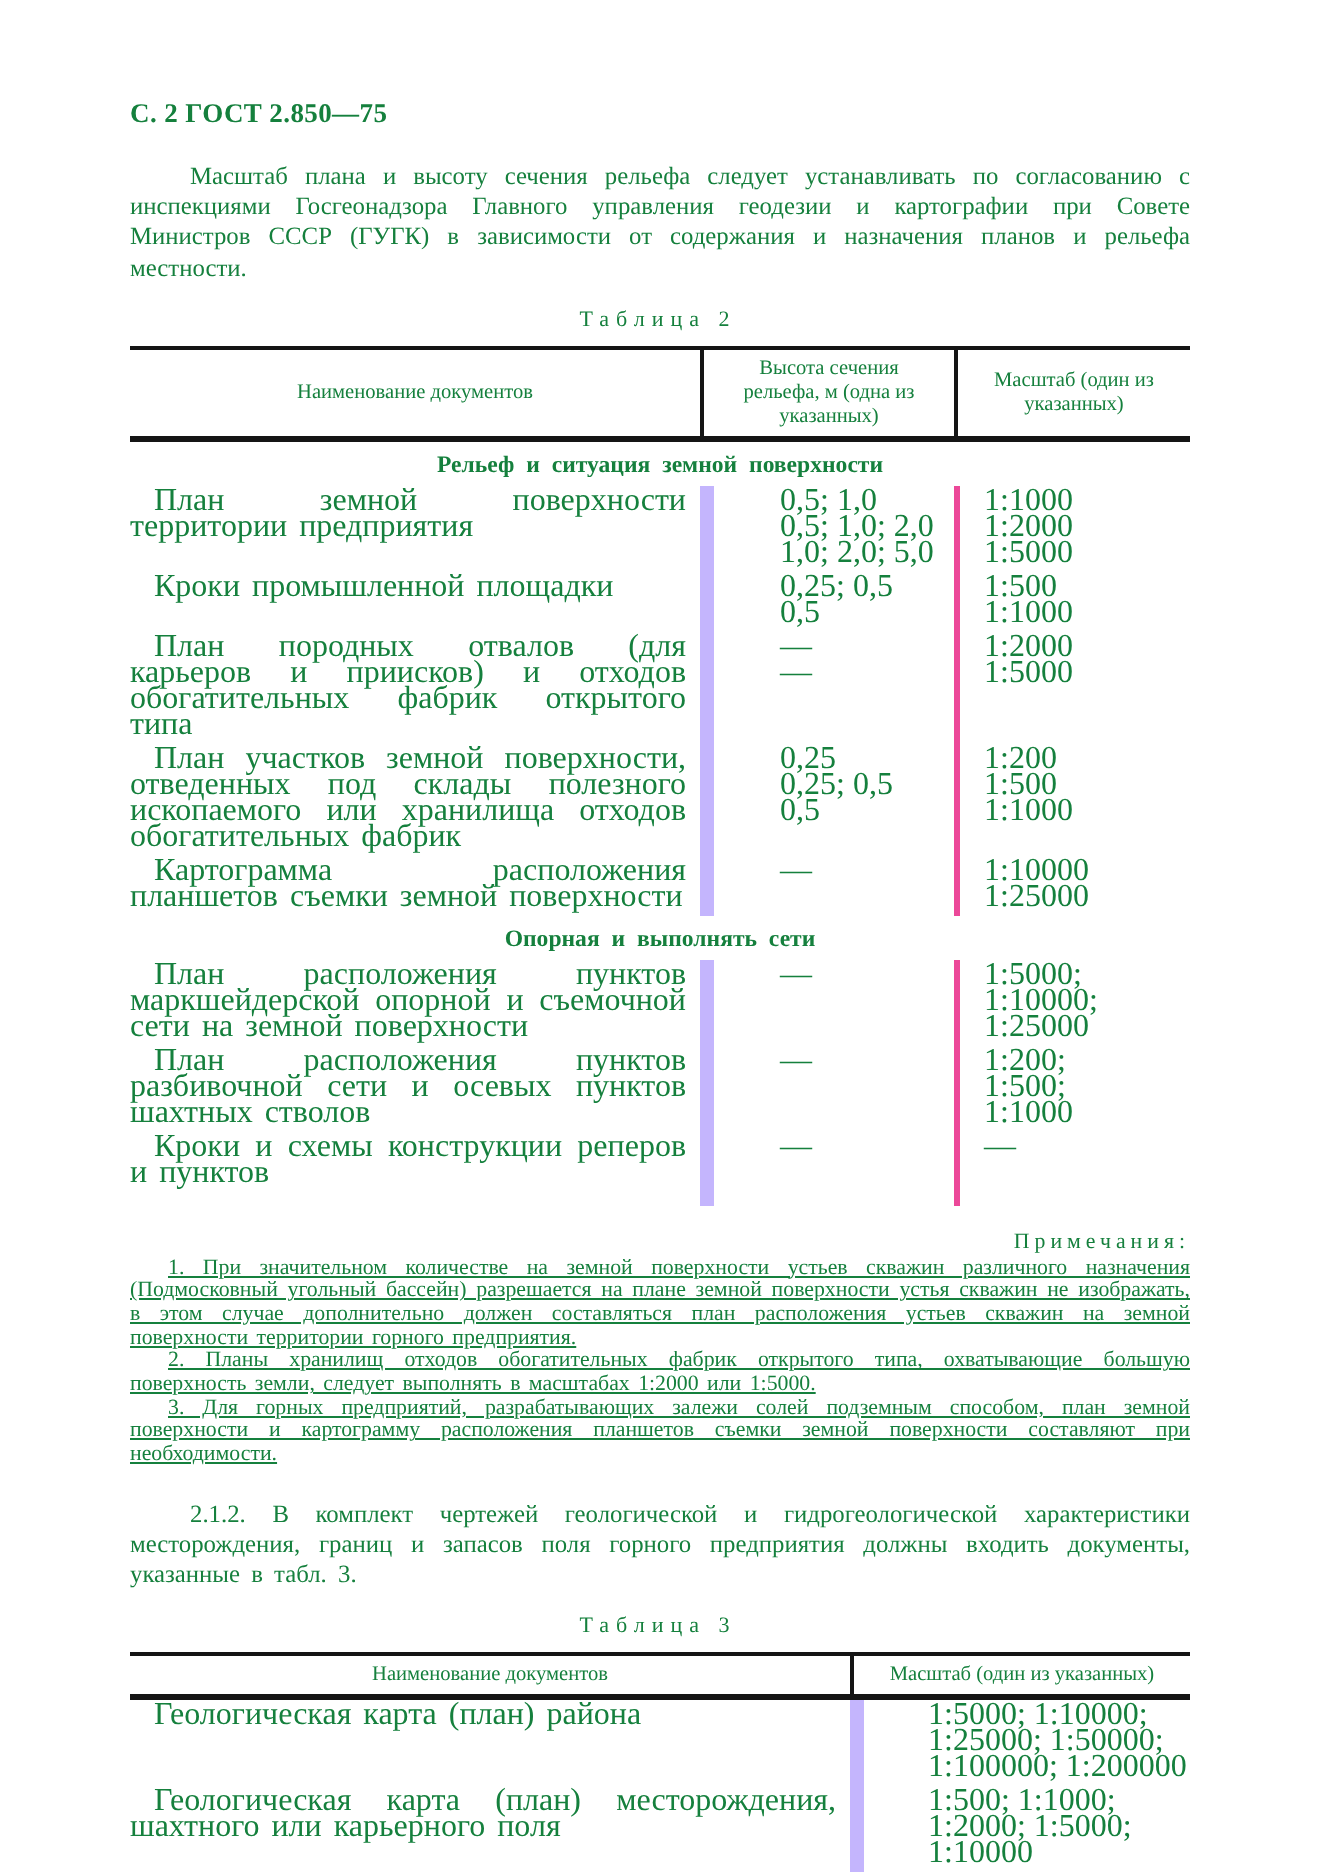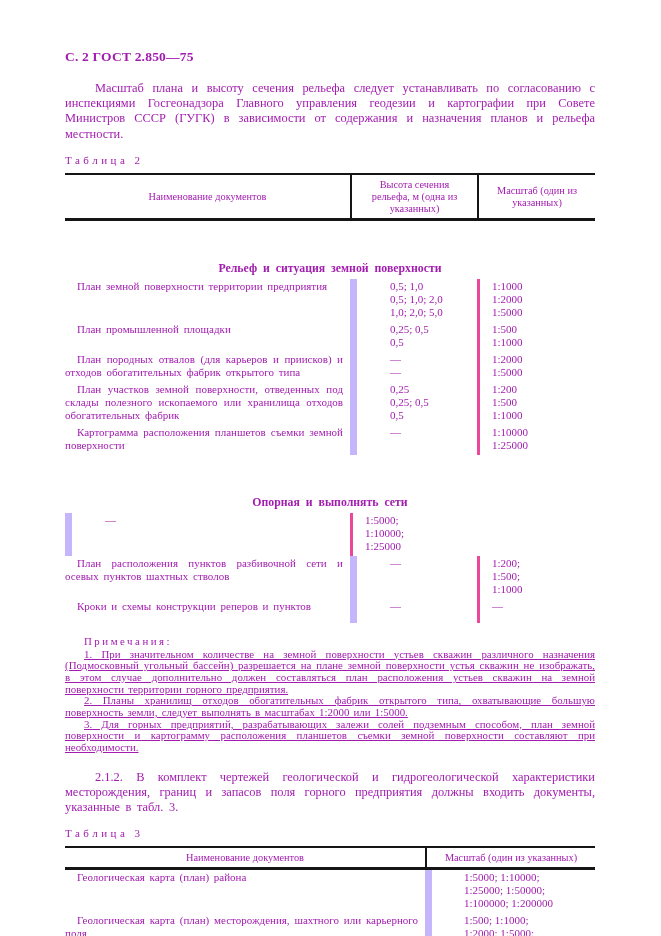--- a/index.html
+++ b/index.html
@@ -1,54 +1,54 @@
 <!DOCTYPE html>
 <html><head>
 <meta charset="utf-8">
 <style>
   html,body { margin:0; padding:0; background:#e8e8e8; }
   .page {
     width:661px; height:936px; background:#ffffff; margin:0 auto;
     box-sizing:border-box; padding:49px 66px 0 65px;
-    font-family:"Liberation Serif", serif; color:#a21caf;
+    font-family:"Liberation Serif", serif; color:#15803d;
     overflow:hidden; position:relative;
   }
   .doc-header { font-size:13.5px; font-weight:bold; letter-spacing:0.2px; }
   .intro, .para {
     margin:16px 0 0 0; font-size:12.4px; line-height:15.2px;
     text-align:justify; text-indent:30px; word-spacing:2.5px;
   }
   .tbl-caption {
-    margin-top:12px; margin-bottom:7px; text-align:left;
+    margin-top:12px; margin-bottom:7px; text-align:center;
     font-size:11px; letter-spacing:3.5px; padding-right:2px;
   }
   .tbl { border-top:2px solid #151515; width:530px; }
   .t-head { display:grid; border-bottom:3px solid #151515; }
   .t2 .t-head, .t2 .t-row { grid-template-columns:285px 127px 118px; }
   .t3 .t-head, .t3 .t-row { grid-template-columns:360px 170px; }
   .h {
     font-size:10.3px; line-height:12px; text-align:center;
     display:flex; align-items:center; justify-content:center;
     padding:4px 10px 3px 10px;
   }
   .h.mid, .h.last { border-left:2px solid #151515; }
   .sec-title {
     font-weight:bold; text-align:center; font-size:11.8px;
-    padding:4px 0 3px 0; word-spacing:3px;margin-top:36px;
+    padding:4px 0 3px 0; word-spacing:3px;
   }
   .t-row { display:grid; }
-  .c { font-size:11px; line-height:13px; padding-top:1px; padding-bottom:3px; }
+  .c { font-size:16px; line-height:13px; padding-top:1px; padding-bottom:3px; }
   .c.name { text-align:justify; text-indent:12px; padding-right:7px; word-spacing:2px; }
   .c.mid  { border-left:7px solid #c4b5fd; padding-left:33px; padding-right:2px; }
   .c.last { border-left:3px solid #ec4899; padding-left:12px; padding-right:2px; }
   .t3 .c.mid { padding-left:32px; }
   .t-row.spacer .c { padding:0; height:7px; }
   .value-line { white-space:nowrap; }
   .notes { margin-top:13px; font-size:10.9px; line-height:11.7px; }
-  .notes-label { text-indent:19px; letter-spacing:2.5px; margin-bottom:1px; }
+  .notes-label { text-indent:19px; letter-spacing:2.5px; margin-bottom:1px;text-align:right; }
   .note { text-align:justify; text-indent:19px; word-spacing:1.5px; margin:0;text-decoration:underline; }
 </style>
 </head>
 <body>
 
 <div class="page">
 
   <div class="doc-header">С. 2 ГОСТ 2.850—75</div>
 
   <p class="intro">Масштаб плана и высоту сечения рельефа следует устанавливать по согласованию с инспекциями Госгеонадзора Главного управления геодезии и картографии при Совете Министров СССР (ГУГК) в зависимости от содержания и назначения планов и рельефа местности.</p>
@@ -72,21 +72,21 @@
         <div class="value-line">1,0; 2,0; 5,0</div>
       </div>
       <div class="c last">
         <div class="value-line">1:1000</div>
         <div class="value-line">1:2000</div>
         <div class="value-line">1:5000</div>
       </div>
     </div>
 
     <div class="t-row">
-      <div class="c name">План промышленной площадки</div>
+      <div class="c name">Кроки промышленной площадки</div>
       <div class="c mid">
         <div class="value-line">0,25; 0,5</div>
         <div class="value-line">0,5</div>
       </div>
       <div class="c last">
         <div class="value-line">1:500</div>
         <div class="value-line">1:1000</div>
       </div>
     </div>
 
@@ -123,20 +123,21 @@
       </div>
       <div class="c last">
         <div class="value-line">1:10000</div>
         <div class="value-line">1:25000</div>
       </div>
     </div>
 
     <div class="sec-title">Опорная и выполнять сети</div>
 
     <div class="t-row">
+      <div class="c name">План расположения пунктов маркшейдерской опорной и съемочной сети на земной поверхности</div>
       <div class="c mid">
         <div class="value-line">—</div>
       </div>
       <div class="c last">
         <div class="value-line">1:5000;</div>
         <div class="value-line">1:10000;</div>
         <div class="value-line">1:25000</div>
       </div>
     </div>
 

